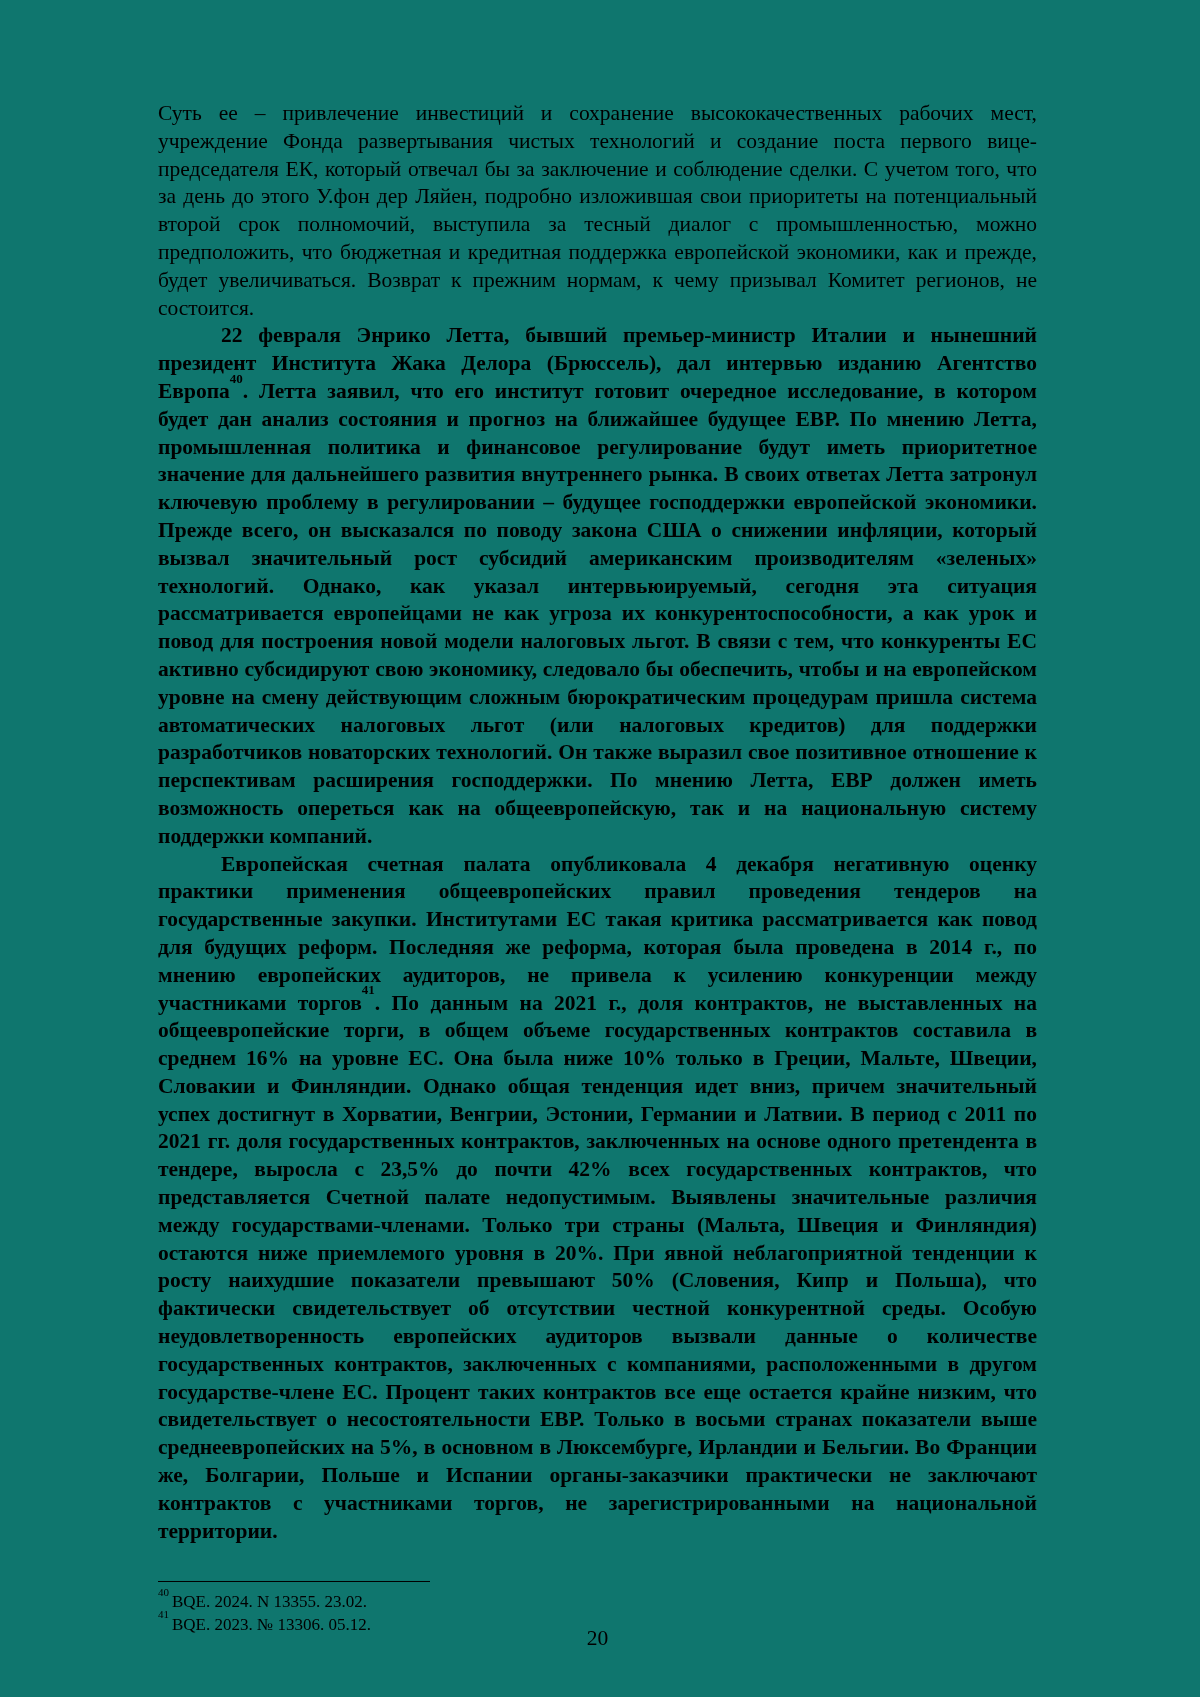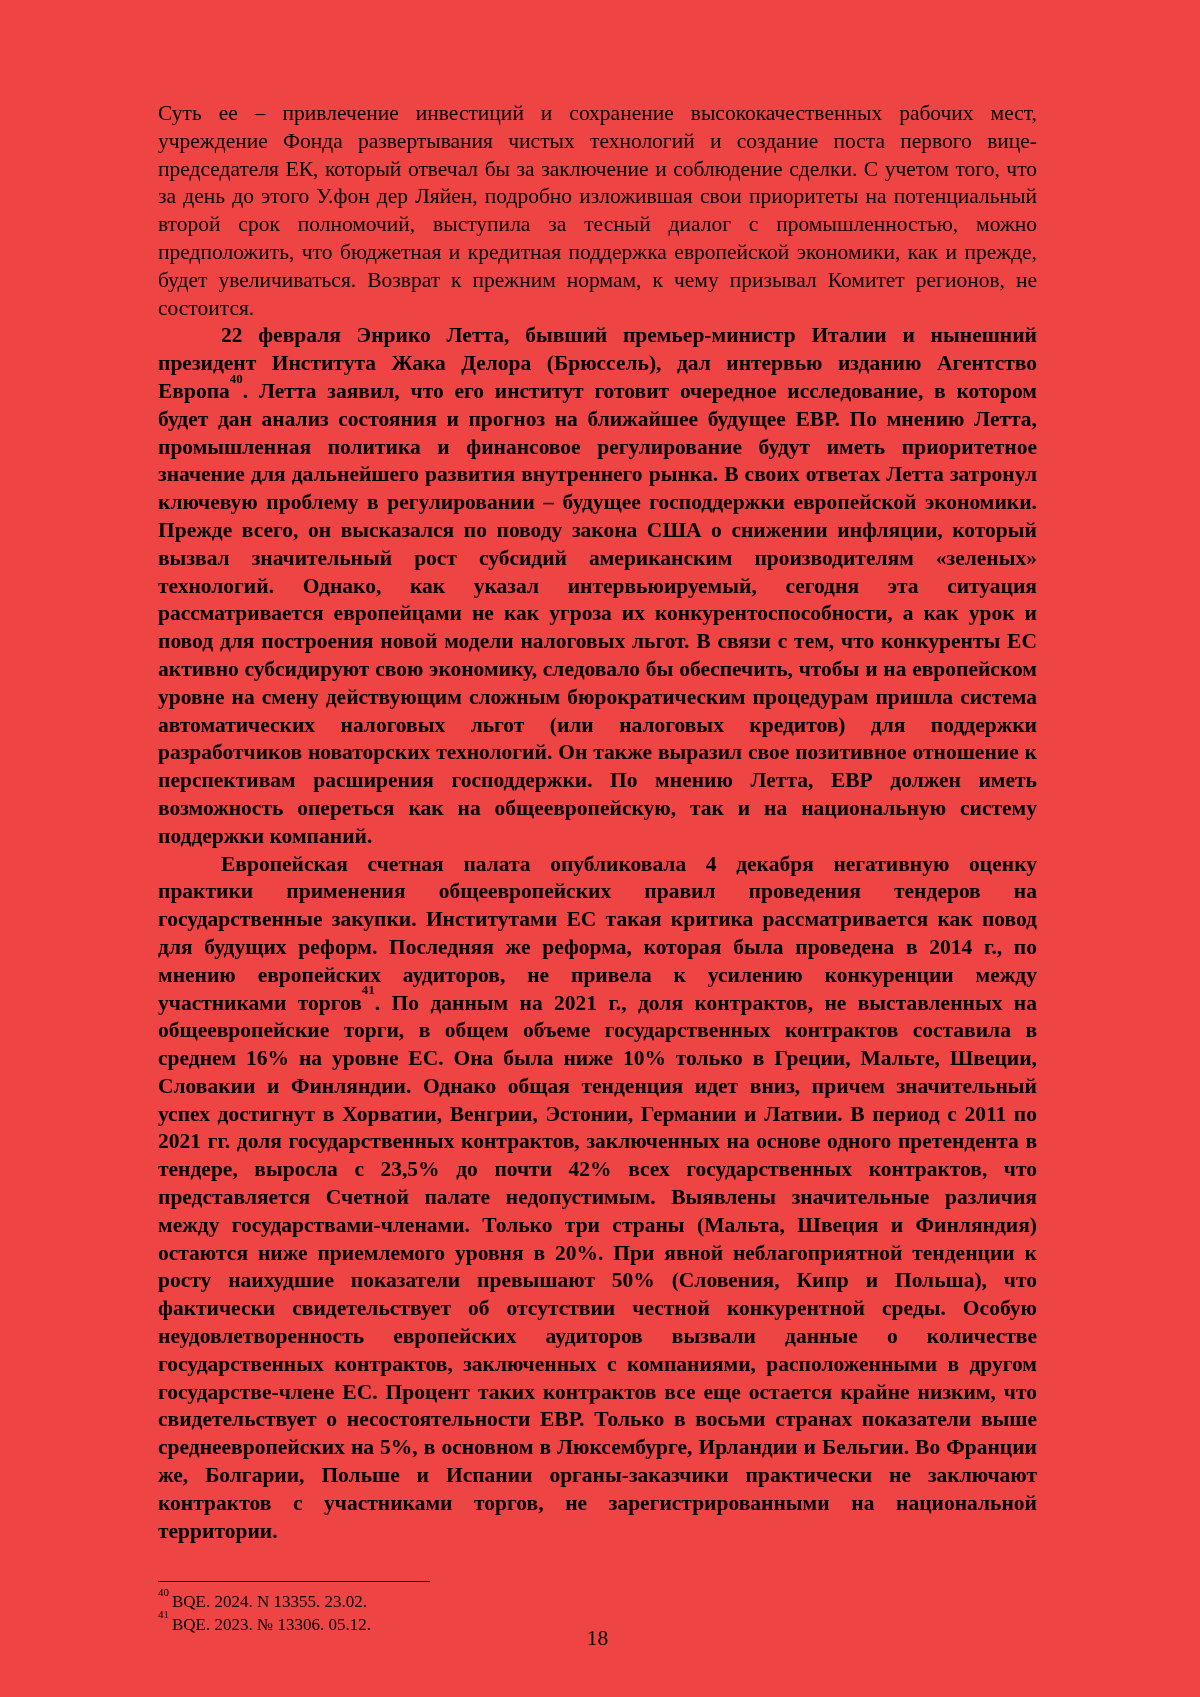--- a/index.html
+++ b/index.html
@@ -2,21 +2,21 @@
 <html lang="ru"><head>
 <meta charset="utf-8">
 <style>
   * { margin: 0; padding: 0; box-sizing: border-box; }
   html, body { background: #ffffff; }
   .page {
     position: relative;
     width: 1200px;
     height: 1697px;
     margin: 0 auto;
-    background: #ef4444;
+    background: #0f766e;
     color: #000000;
     font-family: "Liberation Serif", "DejaVu Serif", serif;
     overflow: hidden;
   }
   .text-block {
     padding: 100px 163px 0 158px;
   }
   .para {
     font-size: 21.5px;
     line-height: 27.8px;
@@ -74,15 +74,15 @@
     <p class="para indented"><span>Европейская счетная палата опубликовала 4 декабря негативную оценку практики применения общеевропейских правил проведения тендеров на государственные закупки. Институтами ЕС такая критика рассматривается как повод для будущих реформ. Последняя же реформа, которая была проведена в 2014 г., по мнению европейских аудиторов, не привела к усилению конкуренции между участниками торгов</span><sup class="fnref">41</sup><span>. По данным на 2021 г., доля контрактов, не выставленных на общеевропейские торги, в общем объеме государственных контрактов составила в среднем 16% на уровне ЕС. Она была ниже 10% только в Греции, Мальте, Швеции, Словакии и Финляндии. Однако общая тенденция идет вниз, причем значительный успех достигнут в Хорватии, Венгрии, Эстонии, Германии и Латвии. В период с 2011 по 2021 гг. доля государственных контрактов, заключенных на основе одного претендента в тендере, выросла с 23,5% до почти 42% всех государственных контрактов, что представляется Счетной палате недопустимым. Выявлены значительные различия между государствами-членами. Только три страны (Мальта, Швеция и Финляндия) остаются ниже приемлемого уровня в 20%. При явной неблагоприятной тенденции к росту наихудшие показатели превышают 50% (Словения, Кипр и Польша), что фактически свидетельствует об отсутствии честной конкурентной среды. Особую неудовлетворенность европейских аудиторов вызвали данные о количестве государственных контрактов, заключенных с компаниями, расположенными в другом государстве-члене ЕС. Процент таких контрактов все еще остается крайне низким, что свидетельствует о несостоятельности ЕВР. Только в восьми странах показатели выше среднеевропейских на 5%, в основном в Люксембурге, Ирландии и Бельгии. Во Франции же, Болгарии, Польше и Испании органы-заказчики практически не заключают контрактов с участниками торгов, не зарегистрированными на национальной территории.</span></p>
 
   </main>
 
   <footer class="footnote-area">
     <hr class="fn-rule">
     <div class="footnote"><sup class="fn-marker">40</sup><span>BQE. 2024. N 13355. 23.02.</span></div>
     <div class="footnote"><sup class="fn-marker">41</sup><span>BQE. 2023. № 13306. 05.12.</span></div>
   </footer>
 
-  <div class="page-number">18</div>
+  <div class="page-number">20</div>
 
 </div>
 
 </body></html>

